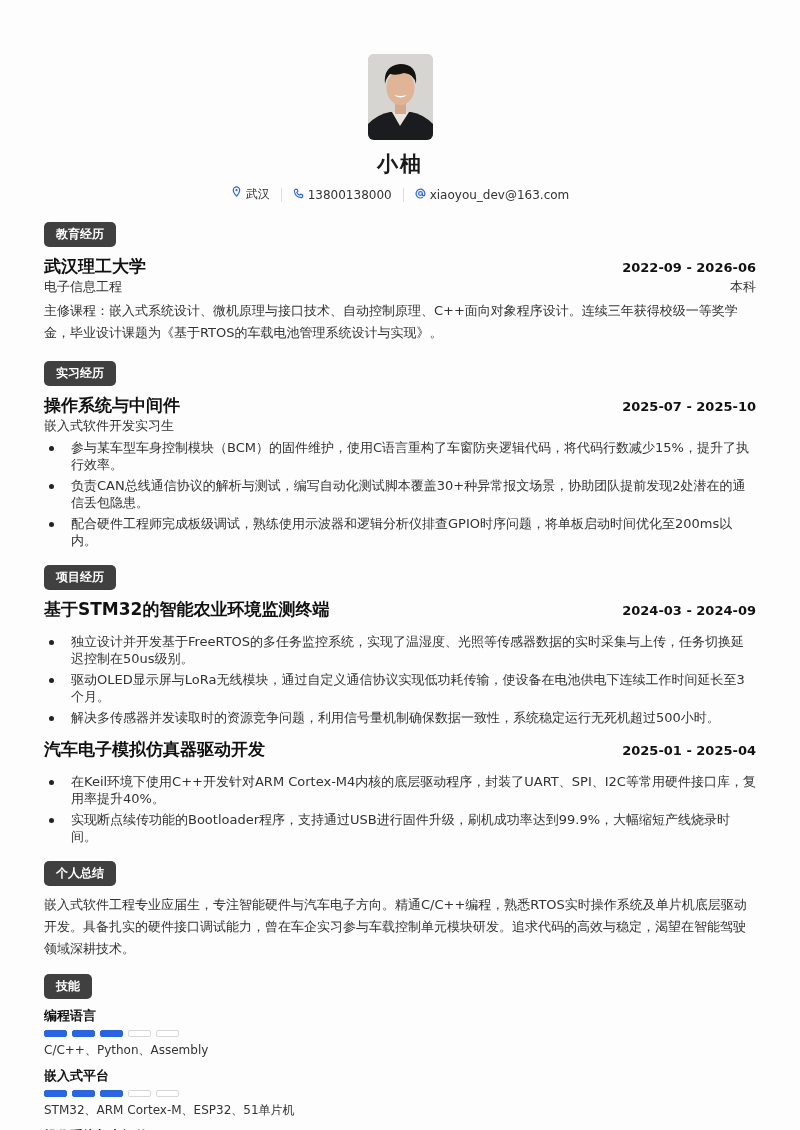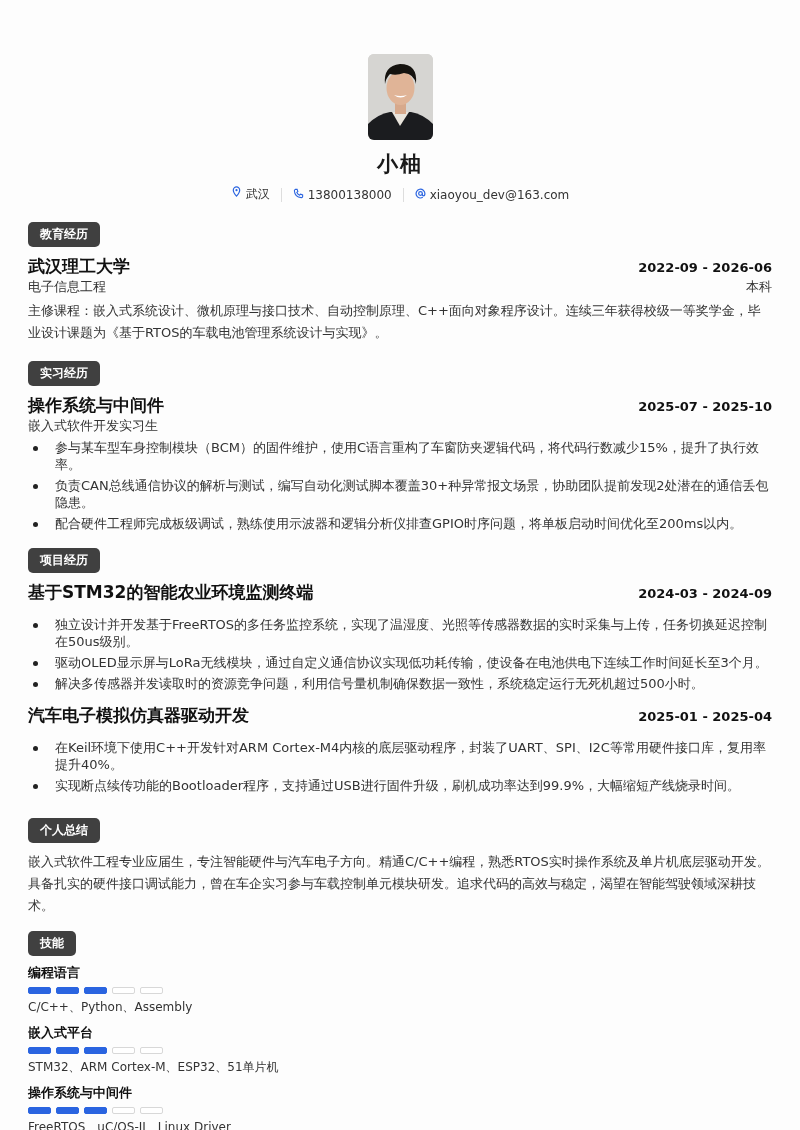--- a/index.html
+++ b/index.html
@@ -1,18 +1,18 @@
 <!DOCTYPE html>
 <html><head>
 <meta charset="utf-8">
 <style>
   * { box-sizing: border-box; margin: 0; padding: 0; }
   html, body { width: 800px; height: 1130px; overflow: hidden; background: #fdfdfd; }
   body { font-family: "DejaVu Sans", "Liberation Sans", sans-serif; color: #222; font-size: 13px; }
-  .page { position: relative; width: 800px; height: 909px; padding: 0 28px; }
+  .page { position: relative; width: 800px; height: 909px; padding: 0 44px; }
   .header { text-align: center; padding-top: 54px; }
   .avatar { width: 65px; height: 86px; margin: 0 auto; border-radius: 6px; overflow: hidden; background: #d4d3d0; position: relative; }
   .name { font-size: 21px; font-weight: bold; margin-top: 10px; letter-spacing: 2px; color: #1a1a1a; }
   .contacts { display: flex; justify-content: center; align-items: center; margin-top: 8px; font-size: 12px; color: #333; }
   .contact { display: flex; align-items: flex-start; gap: 4px; }
   .contact svg { width: 11px; height: 11px; }
   .sep { width: 1px; height: 14px; background: #ddd; margin: 0 11px; }
   .section { margin-top: 12px; }
   .badge { display: inline-block; background: #404040; color: #fff; font-size: 12px; font-weight: bold; padding: 5px 12px; border-radius: 5px; line-height: 15px; }
   .row { display: flex; justify-content: space-between; align-items: baseline; }
@@ -118,21 +118,21 @@
         <span class="title">汽车电子模拟仿真器驱动开发</span>
         <span class="date">2025-01 - 2025-04</span>
       </div>
       <ul class="bullets">
         <li>在Keil环境下使用C++开发针对ARM Cortex-M4内核的底层驱动程序，封装了UART、SPI、I2C等常用硬件接口库，复用率提升40%。</li>
         <li>实现断点续传功能的Bootloader程序，支持通过USB进行固件升级，刷机成功率达到99.9%，大幅缩短产线烧录时间。</li>
       </ul>
     </div>
   </div>
 
-  <div class="section" style="margin-top:24px">
+  <div class="section" style="margin-top:16px">
     <span class="badge">个人总结</span>
     <div class="para" style="margin-top:8px">嵌入式软件工程专业应届生，专注智能硬件与汽车电子方向。精通C/C++编程，熟悉RTOS实时操作系统及单片机底层驱动开发。具备扎实的硬件接口调试能力，曾在车企实习参与车载控制单元模块研发。追求代码的高效与稳定，渴望在智能驾驶领域深耕技术。</div>
   </div>
 
   <div class="section" style="margin-top:14px">
     <span class="badge">技能</span>
 
     <div>
       <div class="skill-name">编程语言</div>
       <div class="bars">

